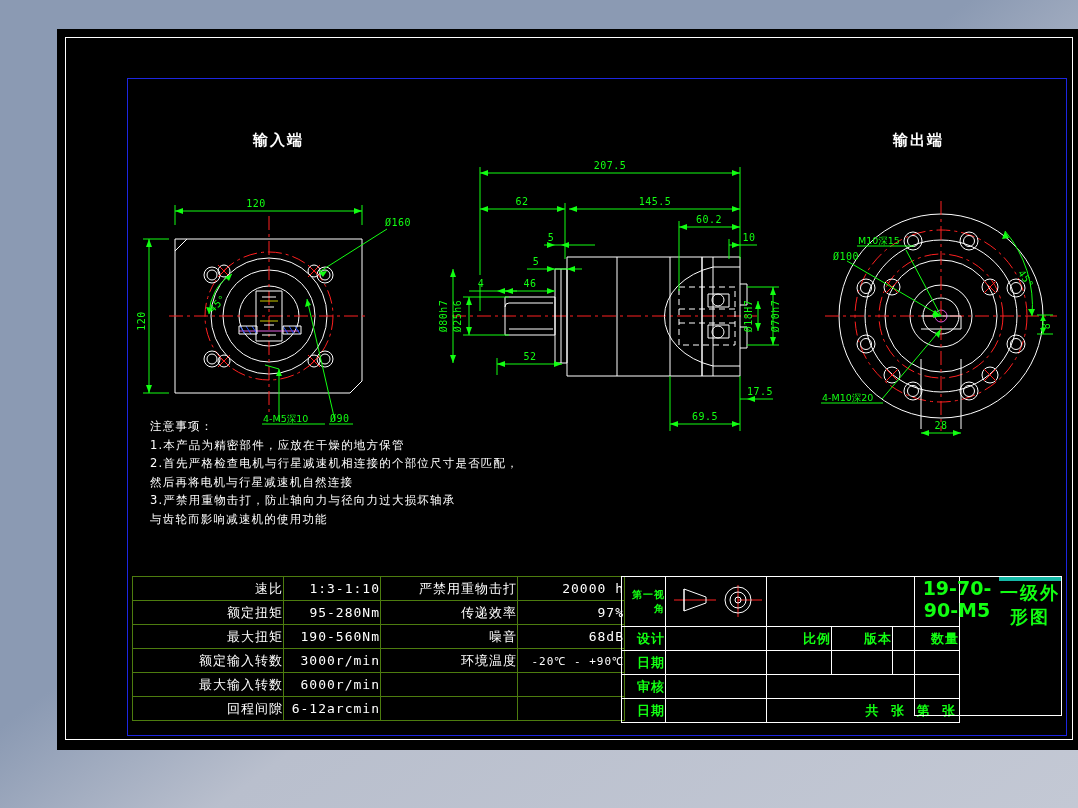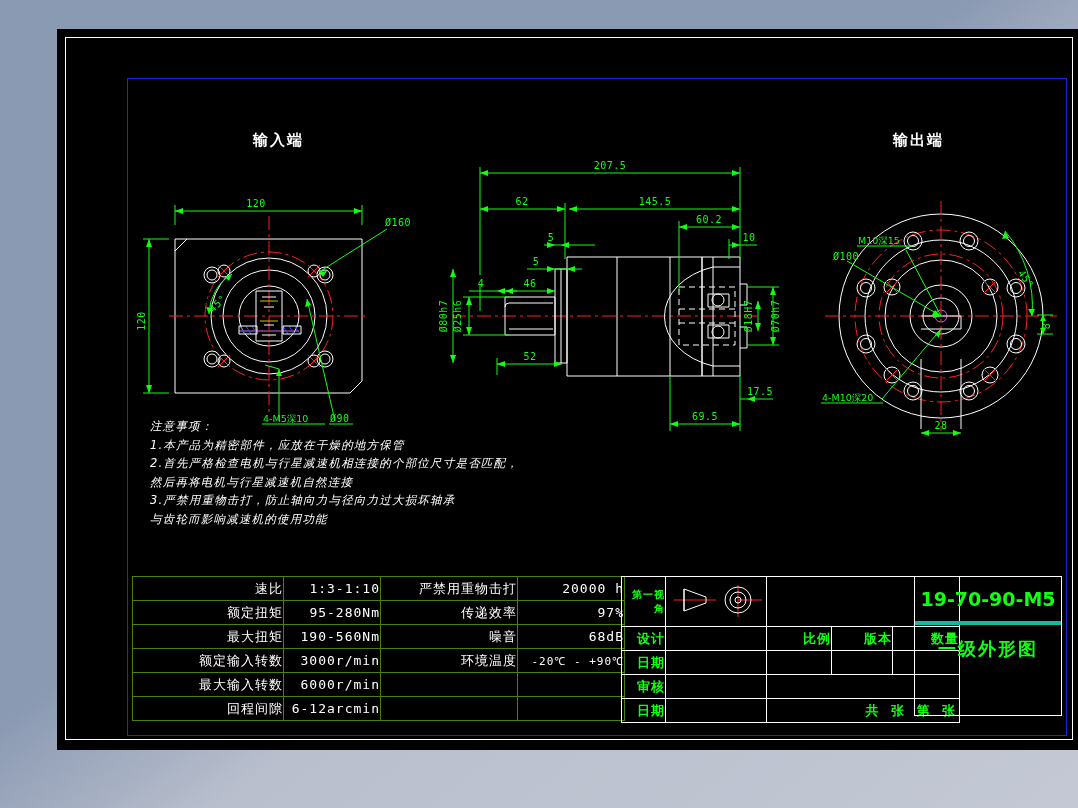--- a/index.html
+++ b/index.html
@@ -51,21 +51,21 @@
   }
   
   #notes {
     position: absolute;
     left: 93px; top: 388px;
     color: #ffffff;
     font-size: 11.5px;
     line-height: 18.5px;
     white-space: nowrap;
   }
-  #notes div { letter-spacing: 1.2px; font-style: italic; }
+  #notes div { letter-spacing: 1.2px; }
   
   #titleblock {
     position: absolute;
     left: 75px; top: 547px;
     width: 930px; height: 140px;
   }
   table.tb {
     border-collapse: collapse;
     table-layout: fixed;
   }
@@ -79,21 +79,21 @@
     letter-spacing: 1px;
     height: 23px;
   }
   td.spec-val { font-family: "DejaVu Sans Mono", "Liberation Mono", monospace; letter-spacing: 0.5px; font-size: 12.5px;}
   #specs { position: absolute; left: 0; top: 0; }
   #meta   { position: absolute; left: 489px; top: 0; }
   #meta td { color: #12ff12; font-weight: bold; border-color: #ffffff; }
   #idblock { position: absolute; left: 782px; top: 0;
              width: 148px; height: 140px;
              border: 1px solid #ffffff; box-sizing: border-box;
-             display: flex; flex-direction: column; }
+             display: flex; flex-direction: row; }
   #idblock > div {
     color: #12ff12; font-weight: bold;
     display: flex; align-items: center; justify-content: center;
     text-align: center;
   }
   #id-top  { height: 44px; font-size: 19px; letter-spacing: 0px; }
   #id-mid  { height: 48px; font-size: 18px; letter-spacing: 2px; border-top: 4px solid #14b8a6; }
   #id-bot  { height: 46px; font-size: 19px; letter-spacing: 1px; border-top: 1px solid #ffffff; }
   #proj-cell { position: relative; }
   .green { fill: none; stroke: #12ff12; stroke-width: 1; }

